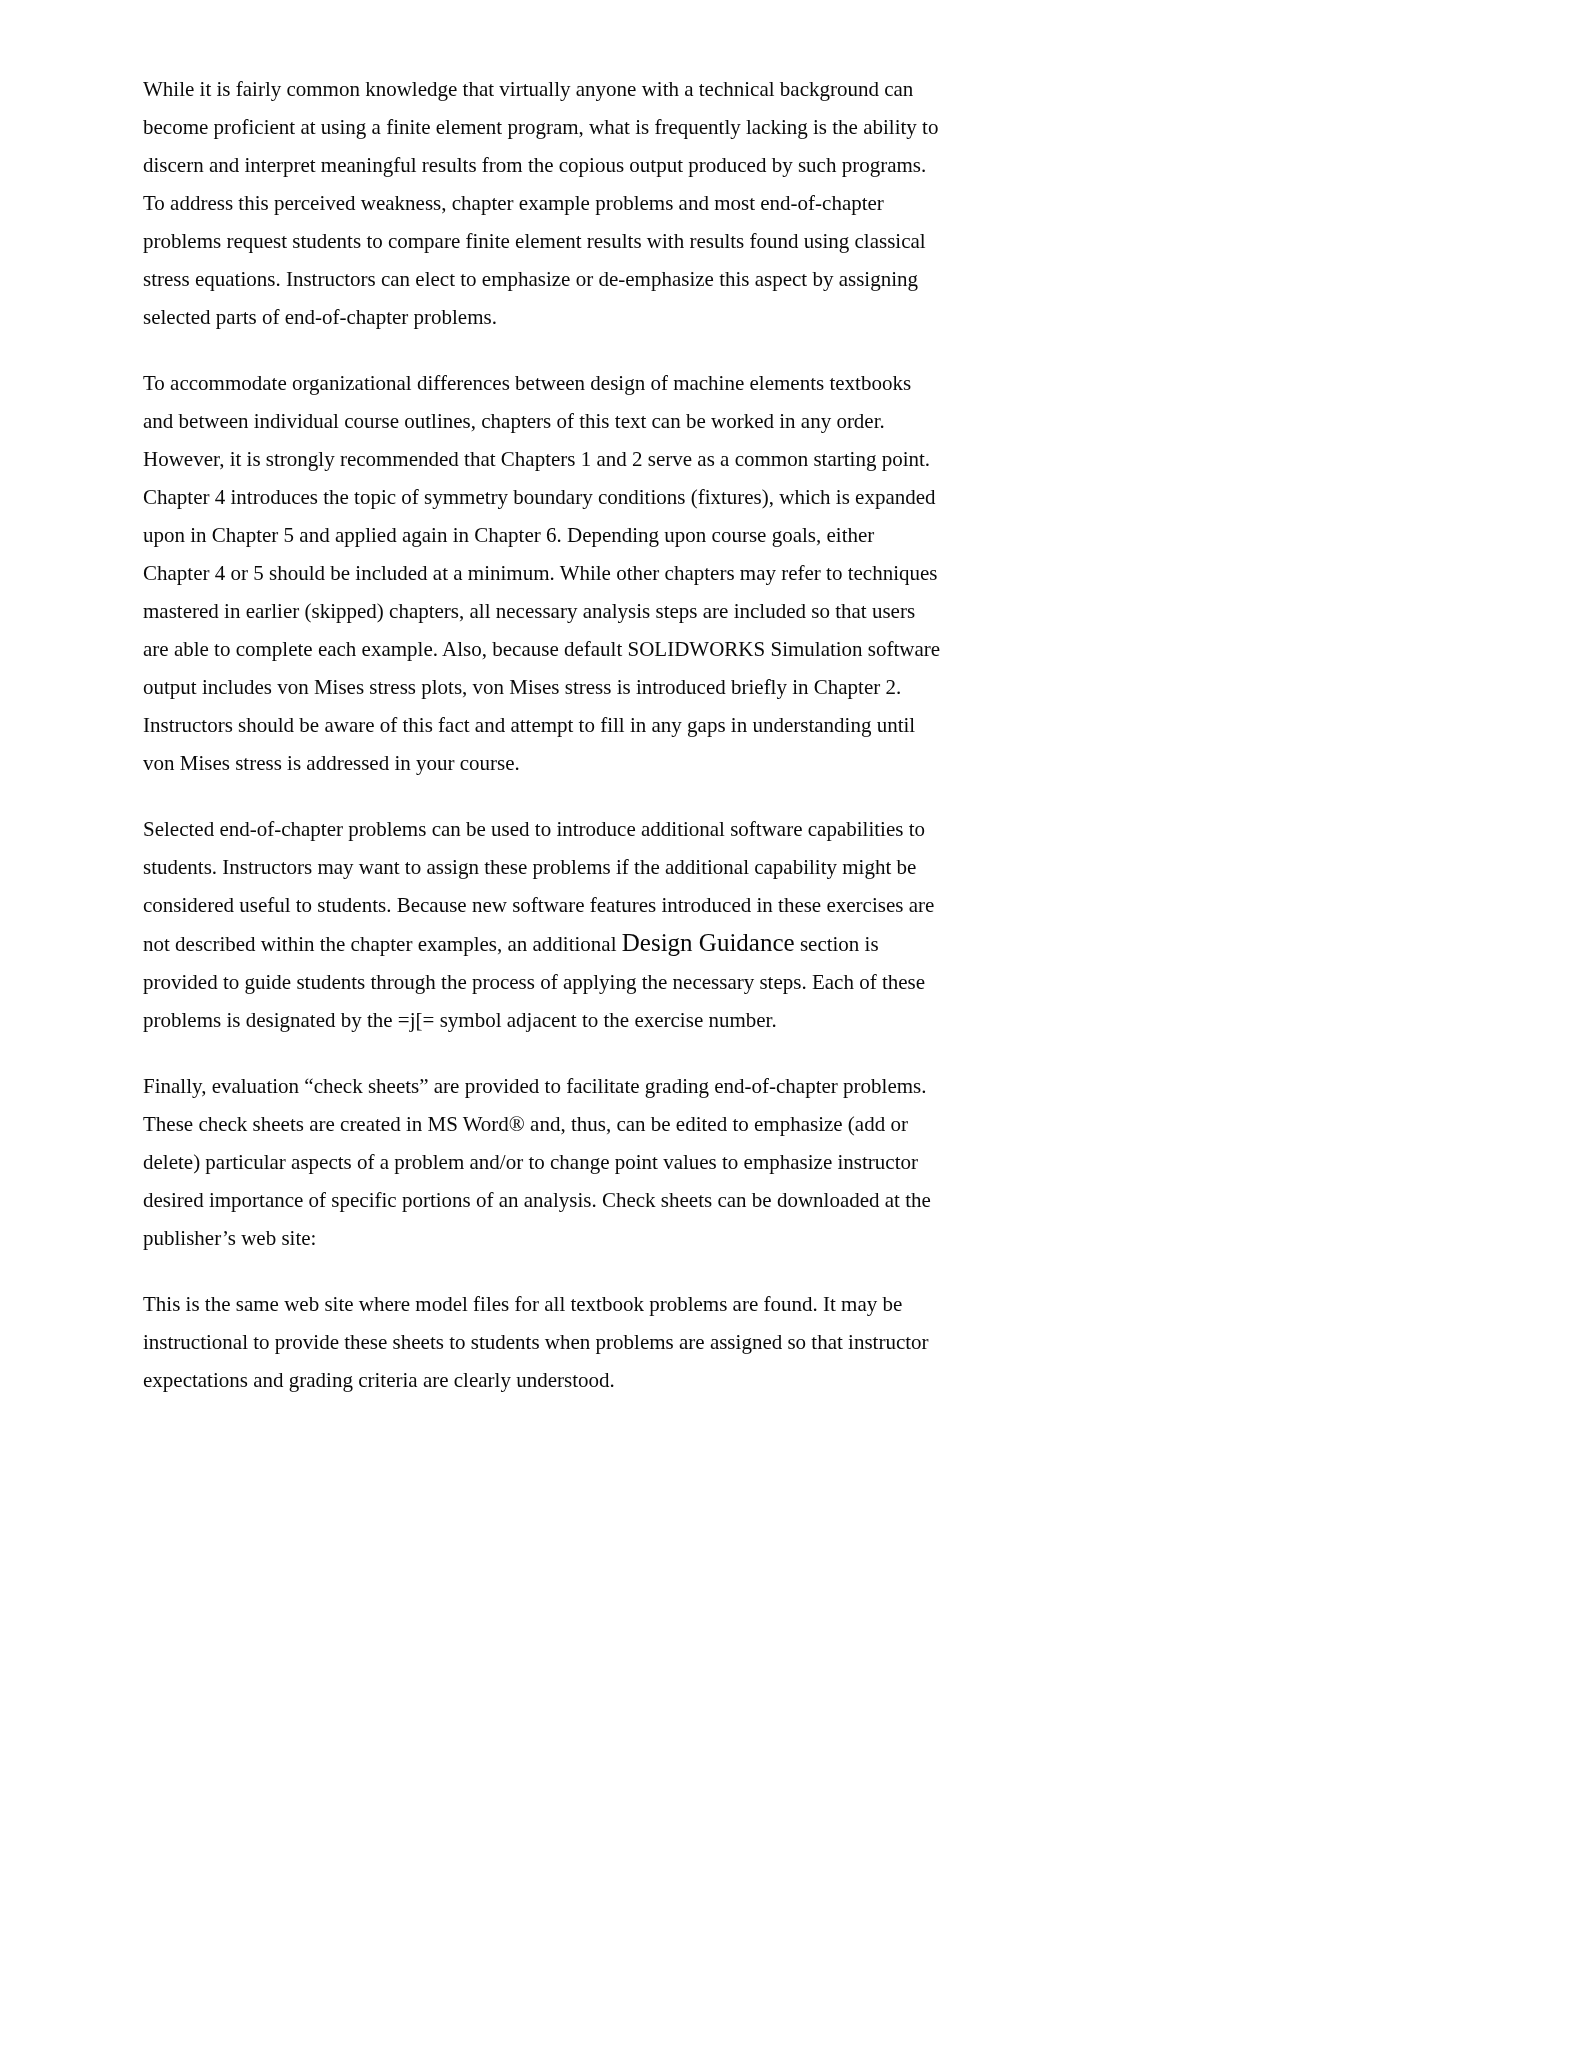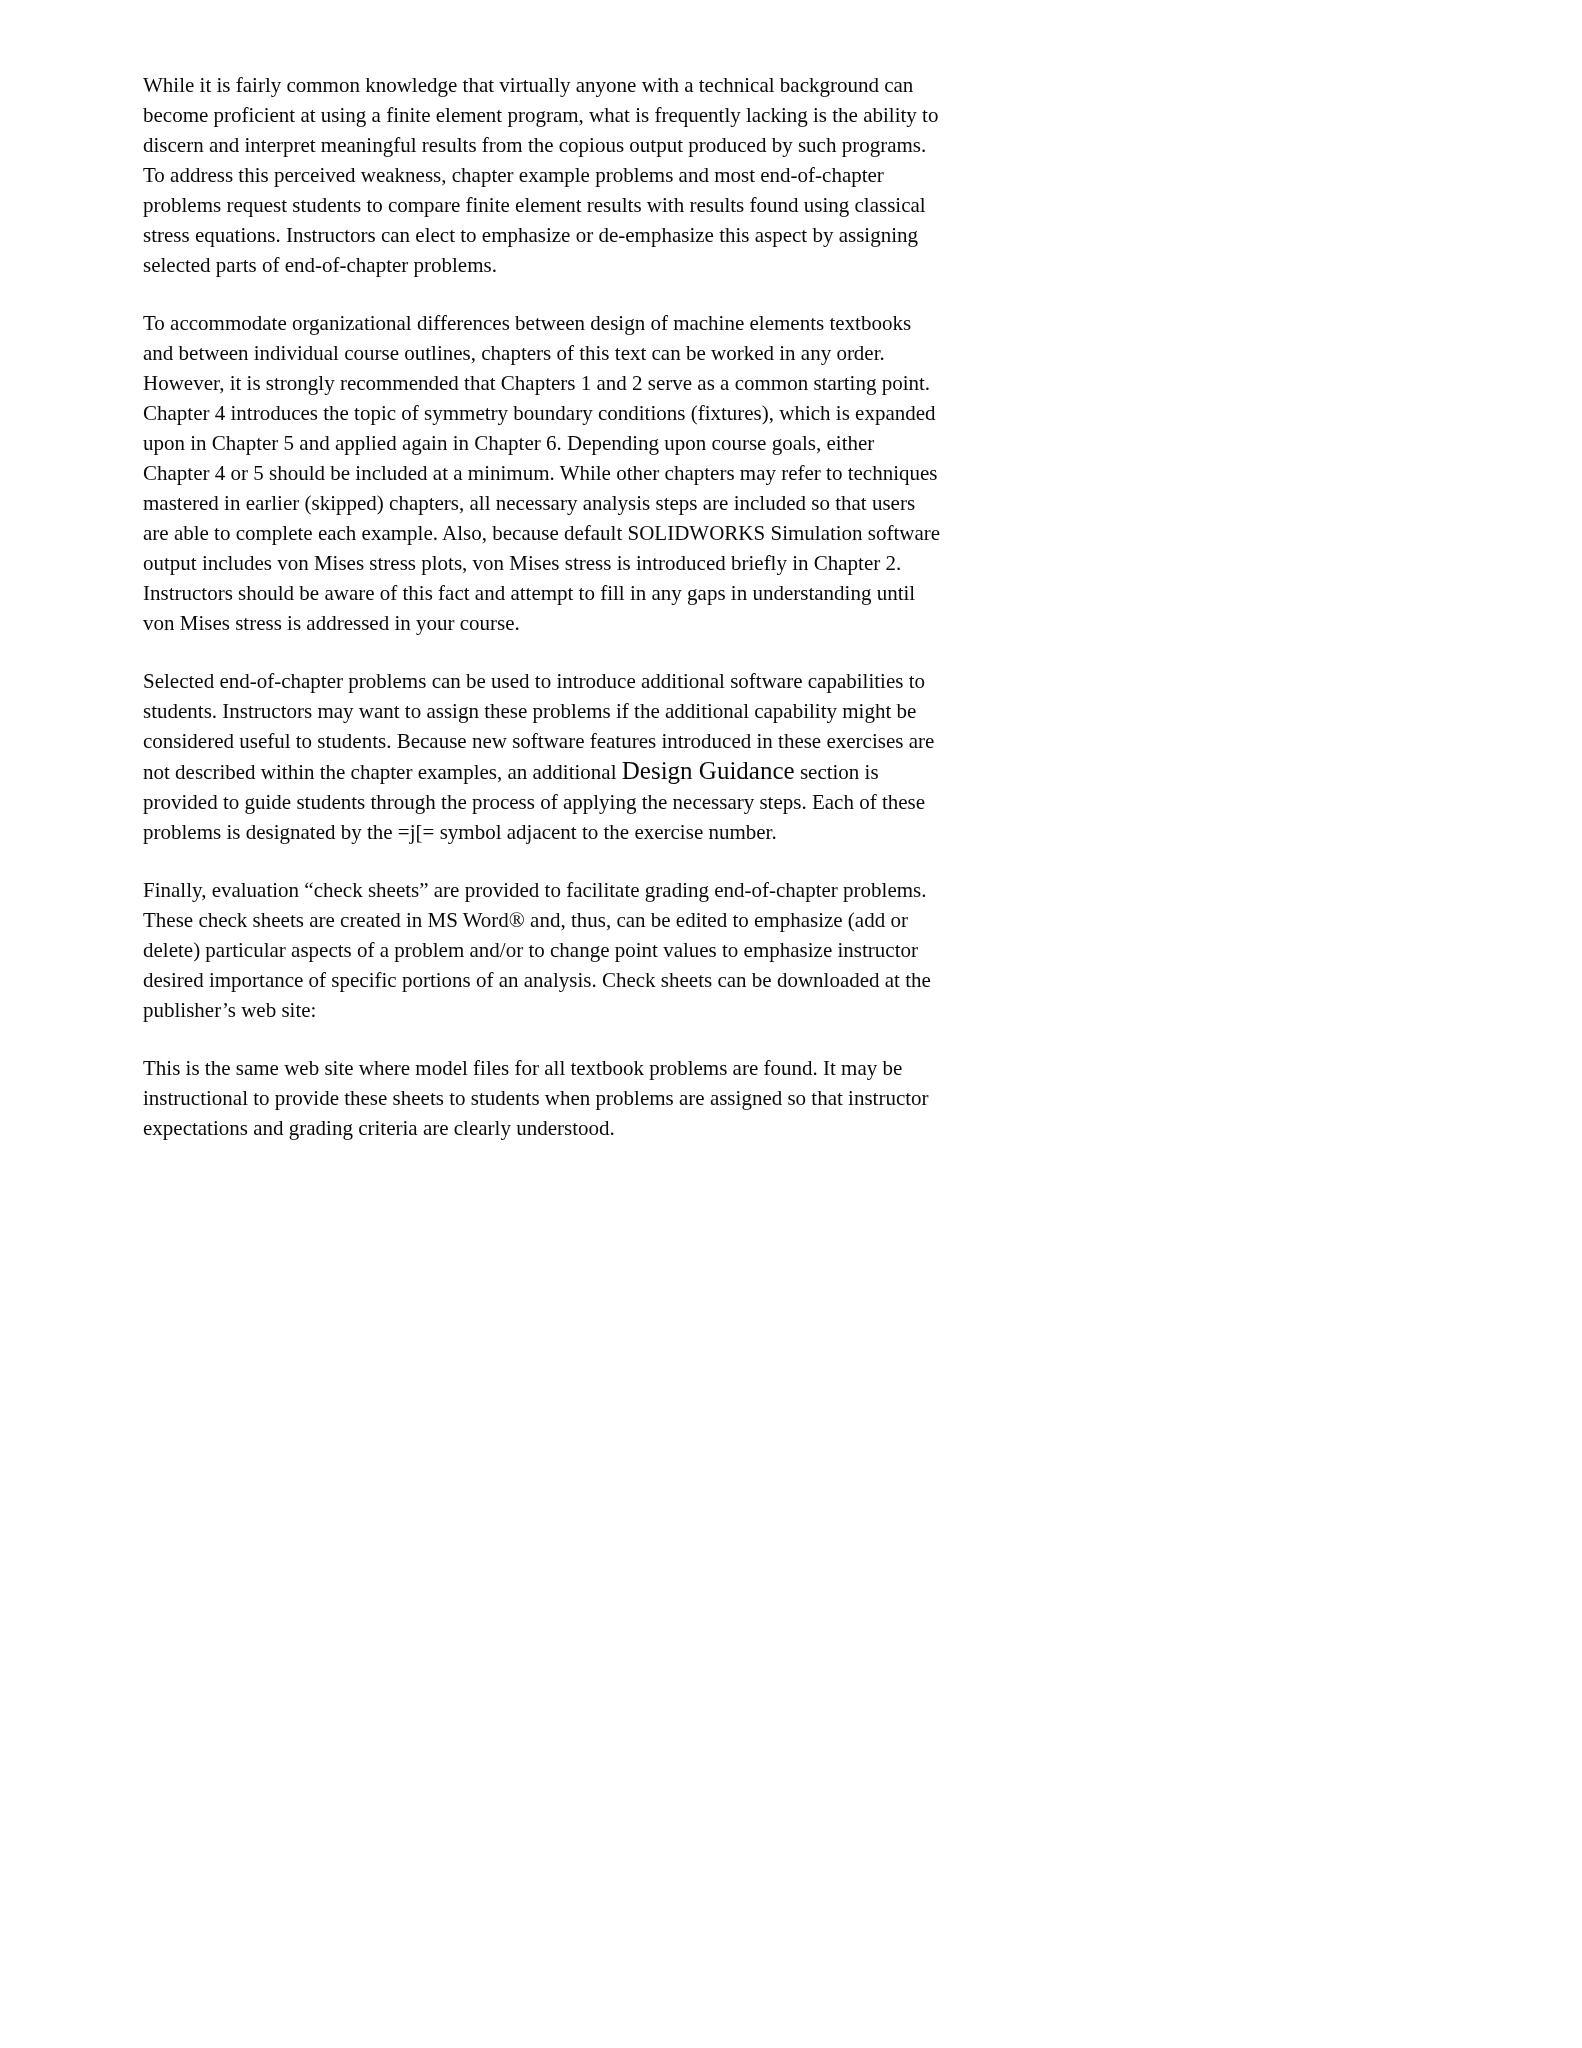--- a/index.html
+++ b/index.html
@@ -24,21 +24,21 @@
     width: 800px;
   }
   .running-header {
     font-weight: bold;
     font-size: 20px;
     margin: 0 0 52px 0;
     letter-spacing: 0.1px;
   }
   p.body-para {
     font-size: 21px;
-    line-height: 30px;
+    line-height: 38px;
     margin: 0 0 28px 0;
     text-align: left;
   }
   .inline-heading {
     font-weight: normal;
     font-size: 25px;
   }
   .link-line {
     text-align: center;
     margin: 30px 0 30px 0;

